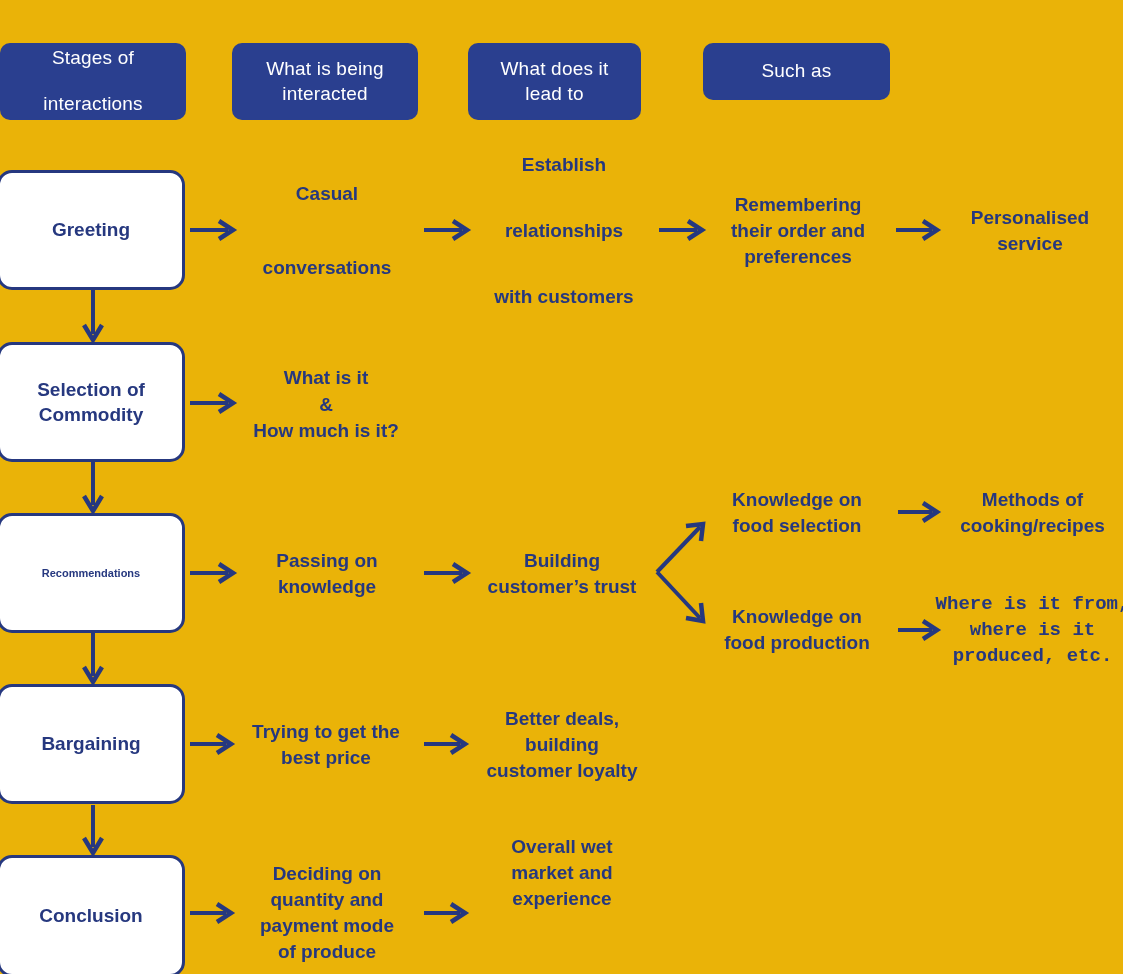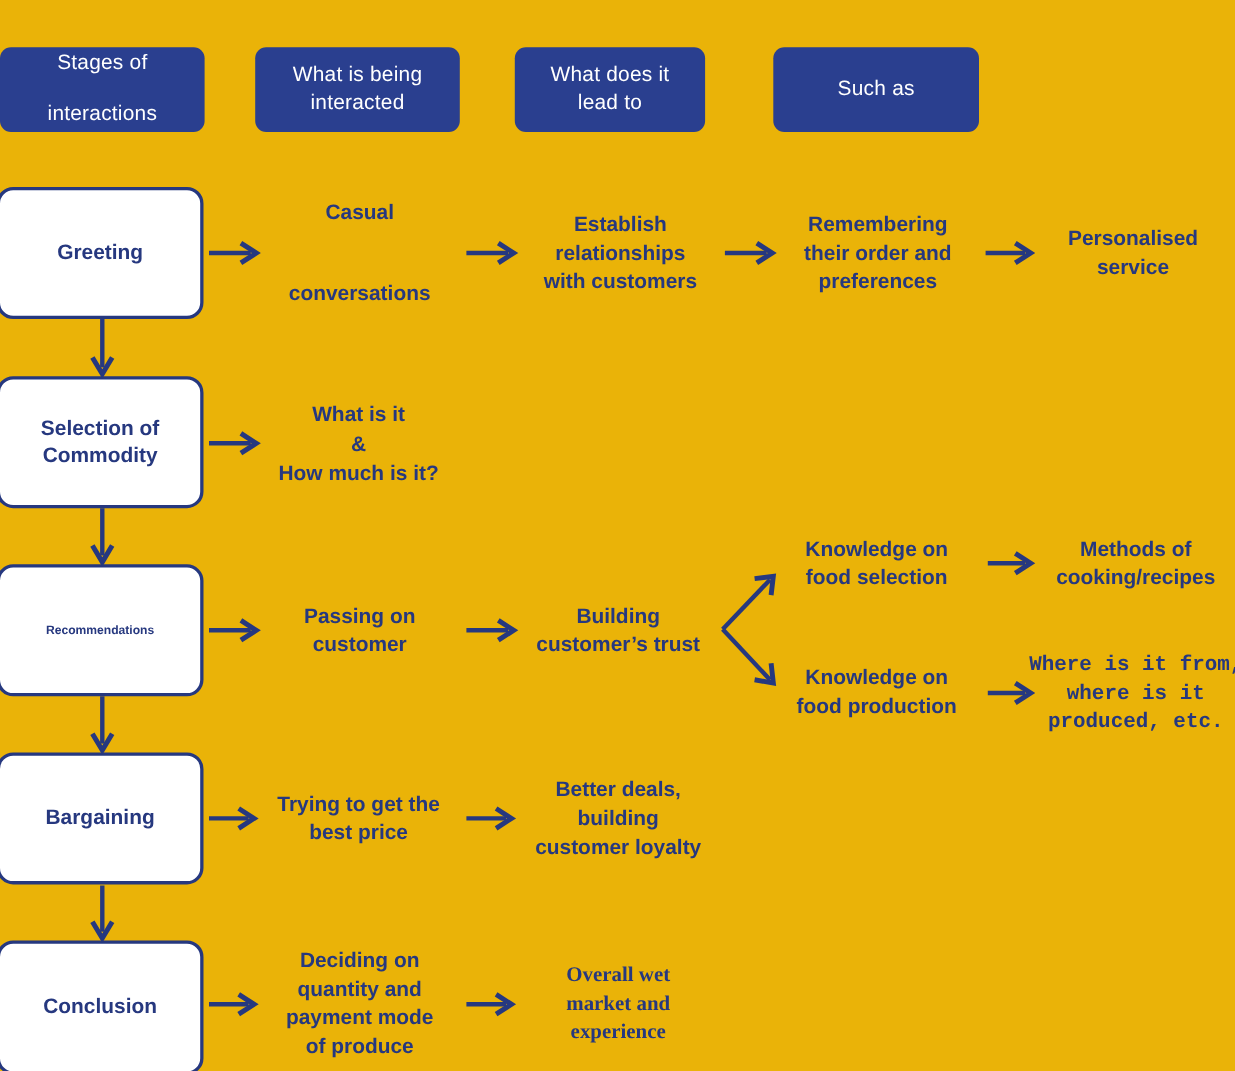--- a/index.html
+++ b/index.html
@@ -93,21 +93,21 @@
         <span style="display: block;">What is being</span>
         <span style="display: block;">interacted</span>
       </span>
   </div>
   <div class="pill" style="left:468px; top:43px; width:173px; height:77px;justify-content:center;">
     <span>
         <span style="display: block;">What does it</span>
         <span style="display: block;">lead to</span>
       </span>
   </div>
-  <div class="pill" style="left:703px; top:43px; width:187px; height:77px;">
+  <div class="pill" style="left:703px; top:43px; width:187px; height:57px;">
     <span>
         <span style="display: block;">Such as</span>
       </span>
   </div>
 
   <div class="stagebox" style="left:-3px; top:170px; width:188px; height:120px;">
     <span>
         <span style="display: block;">Greeting</span>
       </span>
   </div>
@@ -131,21 +131,21 @@
     <span>
         <span style="display: block;">Conclusion</span>
       </span>
   </div>
 
   <div class="ftext" style="left:238px; top:203px; width:178px; height:56px;gap:48px;">
       <span>Casual</span>
       <span>conversations</span>
     </div>
 
-  <div class="ftext" style="left:471px; top:190px; width:186px; height:82px;">
+  <div class="ftext" style="left:471px; top:190px; width:186px; height:82px;gap:40px;">
       <span>Establish</span>
       <span>relationships</span>
       <span>with customers</span>
     </div>
 
   <div class="ftext" style="left:705px; top:190px; width:186px; height:82px;">
       <span>Remembering</span>
       <span>their order and</span>
       <span>preferences</span>
     </div>
@@ -156,21 +156,21 @@
     </div>
 
   <div class="ftext" style="left:235px; top:362px; width:182px; height:82px;justify-content:flex-end;">
       <span>What is it</span>
       <span>&amp;</span>
       <span>How much is it?</span>
     </div>
 
   <div class="ftext" style="left:238px; top:546px; width:178px; height:56px;">
       <span>Passing on</span>
-      <span>customer</span>
+      <span>knowledge</span>
     </div>
 
   <div class="ftext" style="left:468px; top:546px; width:188px; height:56px;">
       <span>Building</span>
       <span>customer’s trust</span>
     </div>
 
   <div class="ftext" style="left:703px; top:485px; width:188px; height:56px;">
       <span>Knowledge on</span>
       <span>food selection</span>
@@ -203,21 +203,21 @@
       <span>customer loyalty</span>
     </div>
 
   <div class="ftext" style="left:234px; top:858px; width:186px; height:110px;">
       <span>Deciding on</span>
       <span>quantity and</span>
       <span>payment mode</span>
       <span>of produce</span>
     </div>
 
-  <div class="ftext" style="left:468px; top:872px; width:188px; height:82px;font-family:Liberation Serif, serif;">
+  <div class="ftext" style="left:468px; top:832px; width:188px; height:82px;">
       <span>Overall wet</span>
       <span>market and</span>
       <span>experience</span>
     </div>
 
   <svg id="arrows" viewBox="0 0 1123 974" xmlns="http://www.w3.org/2000/svg">
 
     <g>
       <path class="ar" d="M93,290 L93,334"></path>
       <path class="arhead" d="M84,325 L93,340 L102,325"></path>

